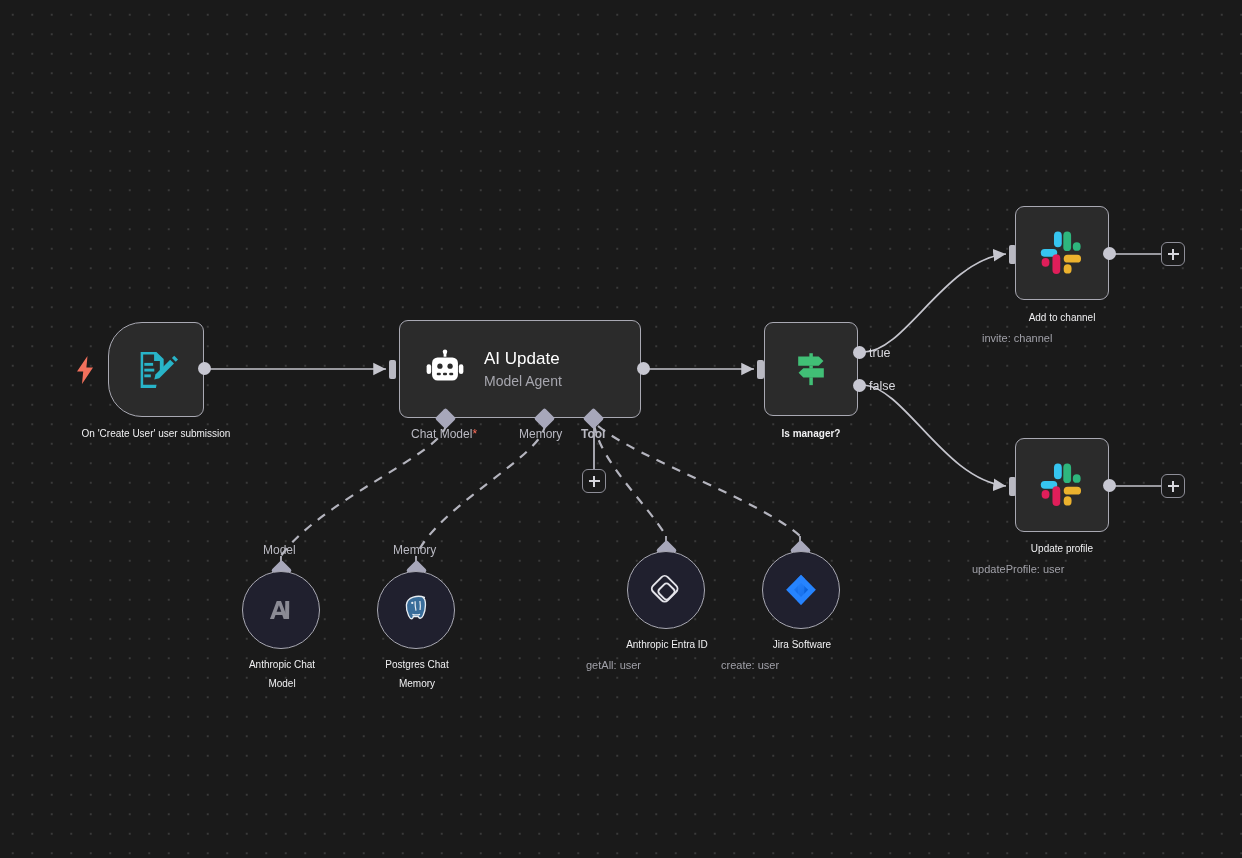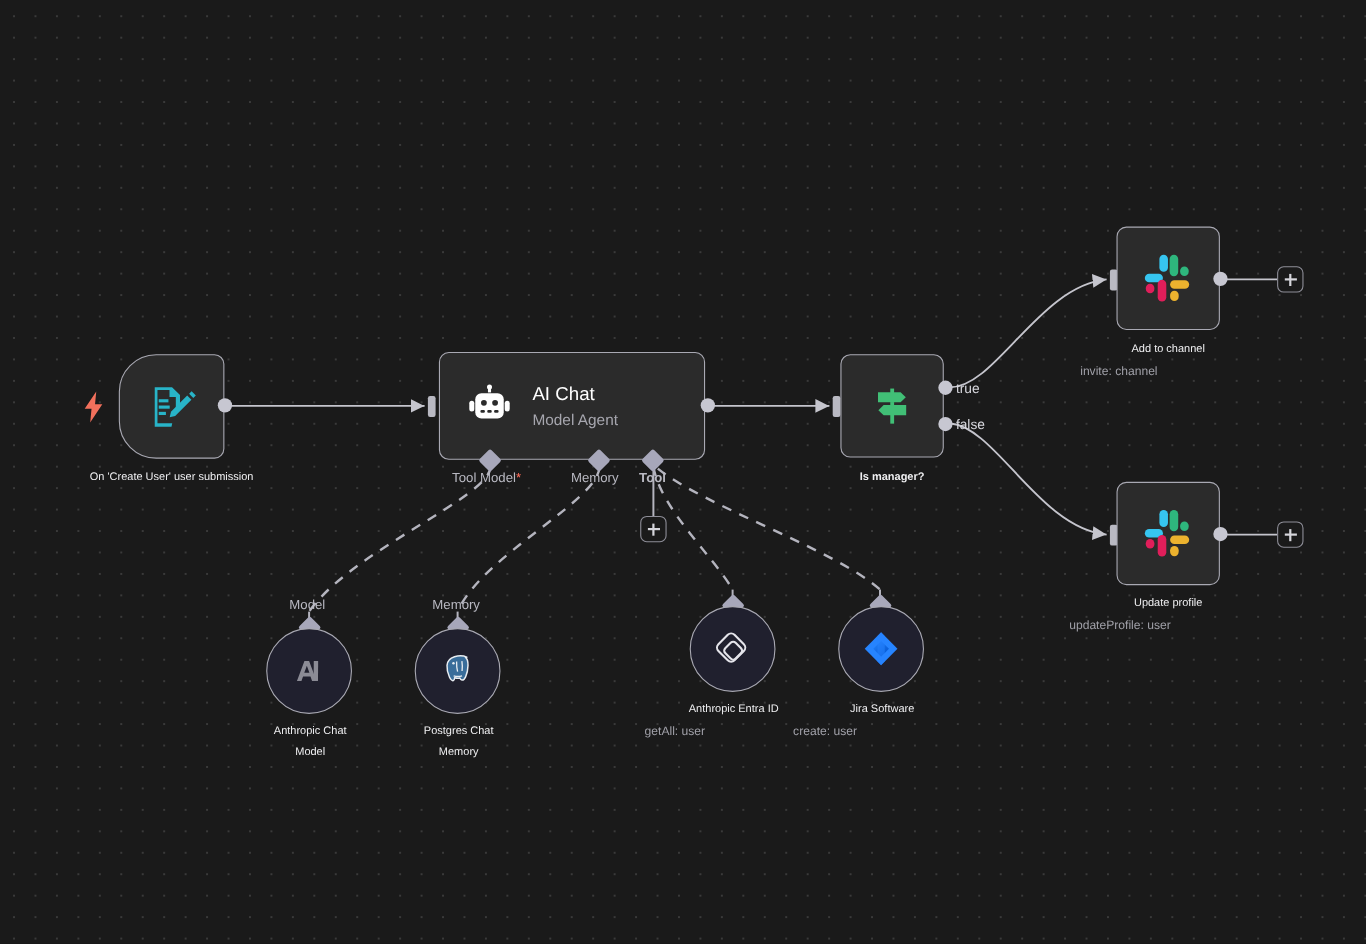--- a/index.html
+++ b/index.html
@@ -108,29 +108,29 @@
       <rect x="4.6" y="5.4" width="14.8" height="13.2" rx="3.2" fill="#fff"></rect>
       <rect x="1.5" y="9.3" width="2.6" height="5.6" rx="1.3" fill="#fff"></rect>
       <rect x="19.9" y="9.3" width="2.6" height="5.6" rx="1.3" fill="#fff"></rect>
       <circle cx="9.1" cy="10.4" r="1.5" fill="#2b2b2b"></circle>
       <circle cx="14.9" cy="10.4" r="1.5" fill="#2b2b2b"></circle>
       <rect x="7.3" y="14.1" width="2.3" height="1.5" rx="0.6" fill="#2b2b2b"></rect>
       <rect x="10.85" y="14.1" width="2.3" height="1.5" rx="0.6" fill="#2b2b2b"></rect>
       <rect x="14.4" y="14.1" width="2.3" height="1.5" rx="0.6" fill="#2b2b2b"></rect>
     </svg>
     <div>
-      <div style="color:#fff;font-size:17px;font-weight:400;line-height:22px;">AI Chat</div>
+      <div style="color:#fff;font-size:17px;font-weight:400;line-height:22px;">AI Update</div>
       <div style="color:#a6a6ae;font-size:14px;line-height:19px;margin-top:2px;">Model Agent</div>
     </div>
   </div>
   <div class="port-out" style="left:637px;top:362px;"></div>
 
   <div class="diamond" style="left:438px;top:411px;"></div>
   <div class="conn-label" style="left:411px;top:427px;">
-    <span>Tool Model</span><span class="req">*</span>
+    <span>Chat Model</span><span class="req">*</span>
   </div>
 
   <div class="diamond" style="left:537px;top:411px;"></div>
   <div class="conn-label" style="left:519px;top:427px;">Memory</div>
 
   <div class="diamond" style="left:586px;top:411px;"></div>
   <div class="conn-label" style="left:581px;top:427px;font-weight:bold;">Tool</div>
 
   <div class="plusbtn" style="left:582px;top:469px;"></div>
 

